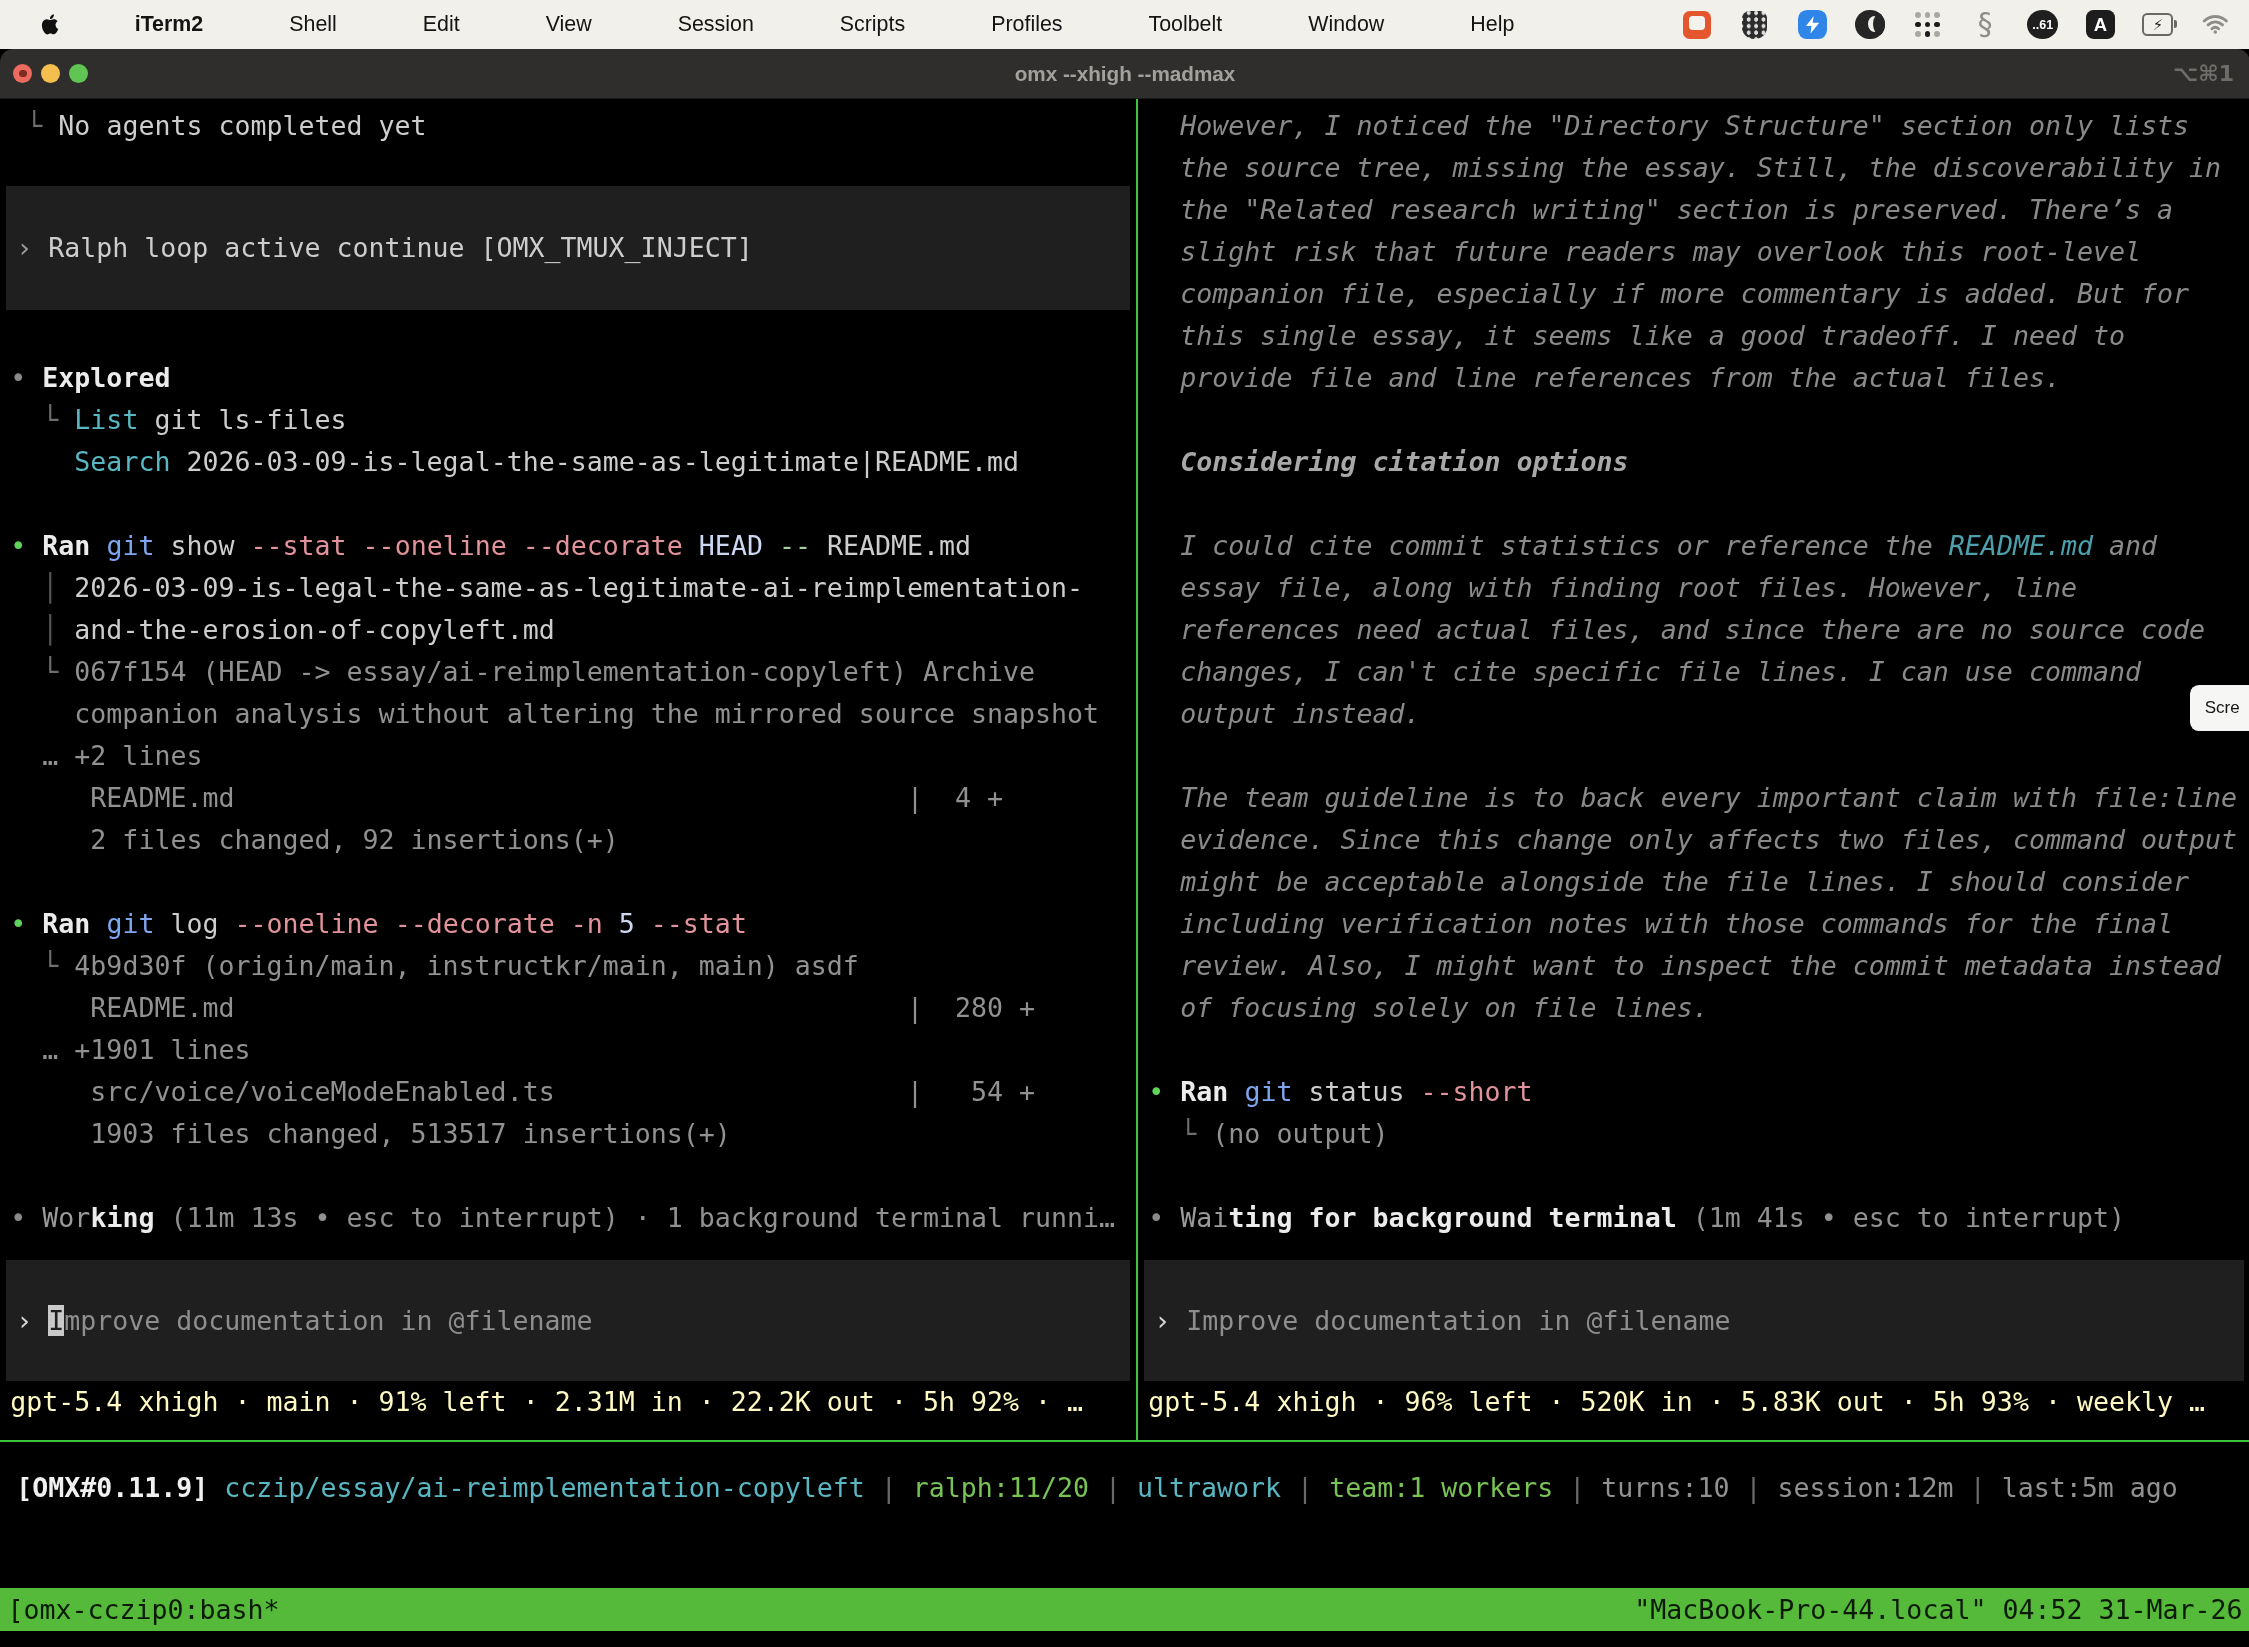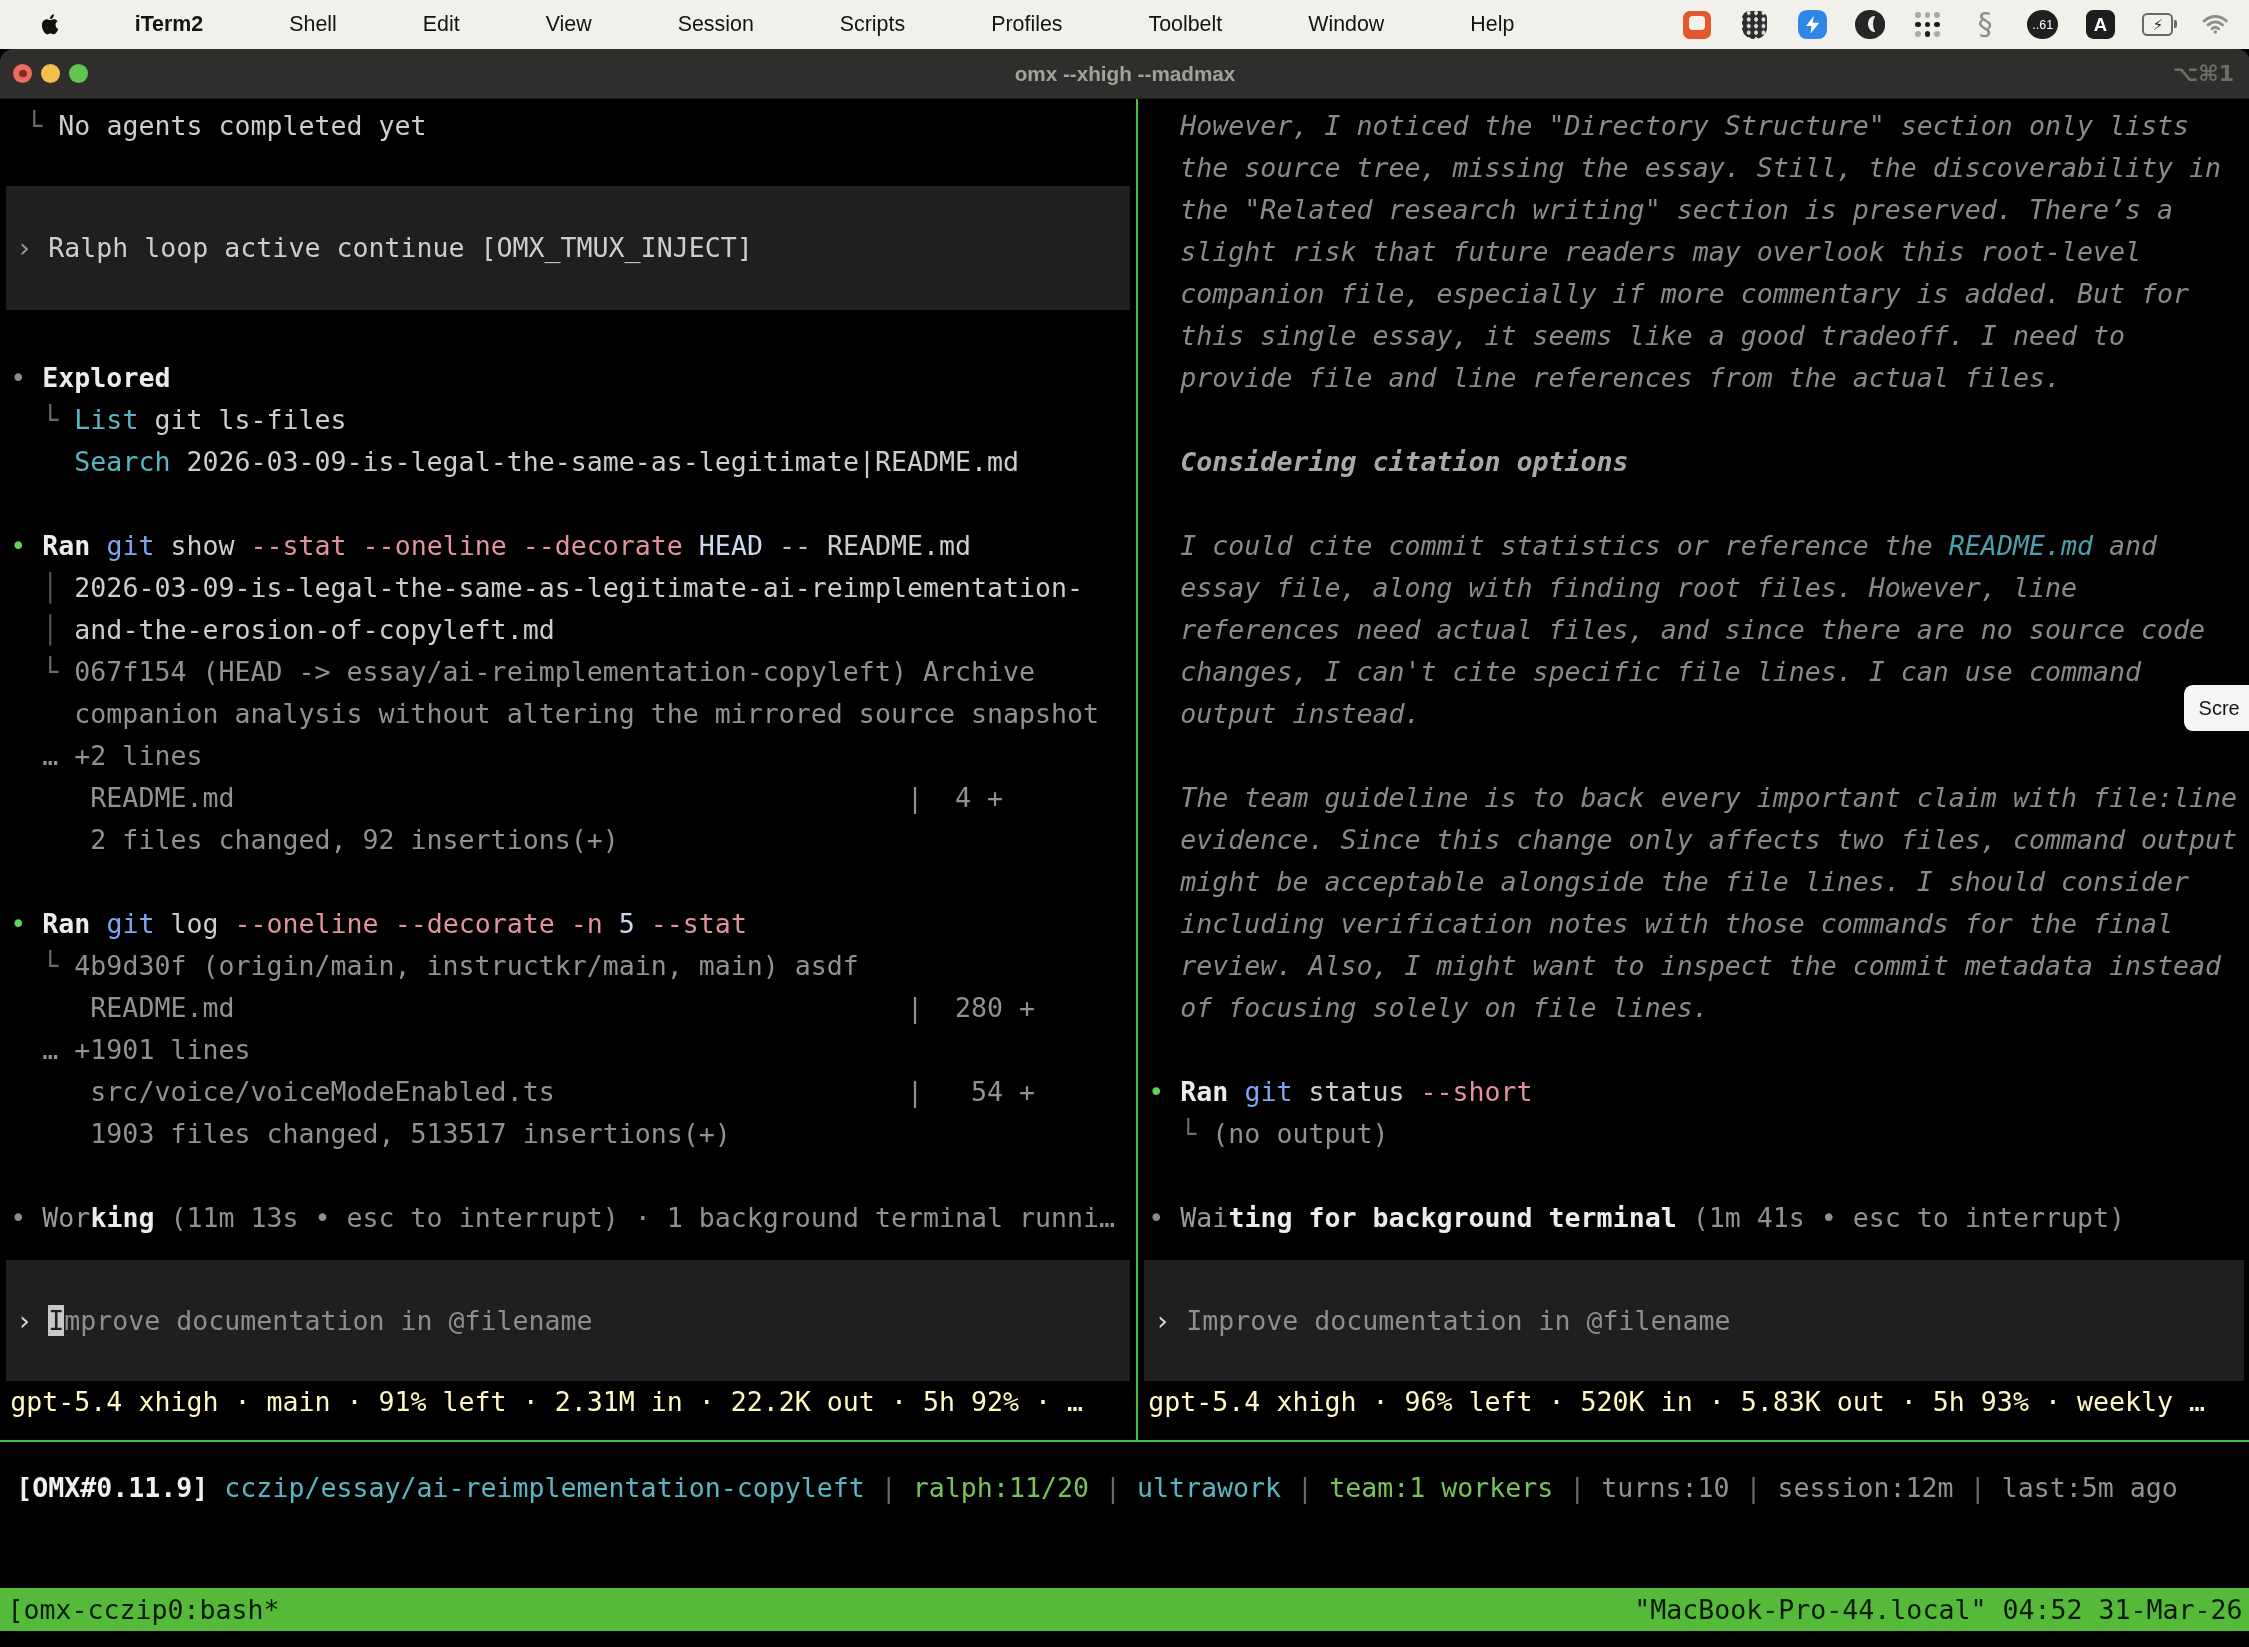--- a/index.html
+++ b/index.html
@@ -29,21 +29,21 @@
     background-size:7.4px 6.6px;background-position:3px 5.2px;}
   .ic-blue{width:29.5px;height:29.5px;border-radius:8.9px;background:#2f86e8;display:flex;align-items:center;justify-content:center;}
   .ic-cres{width:29.5px;height:29.5px;border-radius:50%;background:#262626;position:relative;overflow:hidden;}
   .ic-cres::before{content:"";position:absolute;right:3px;top:6.6px;width:13.3px;height:16px;border-radius:50%;background:#f1f0ea;}
   .ic-cres::after{content:"";position:absolute;right:-3px;top:3.7px;width:14.8px;height:22px;border-radius:50%;background:#262626;}
   .ic-dots{width:28px;height:28px;display:grid;grid-template-columns:repeat(3,1fr);align-items:center;justify-items:center;}
   .ic-dots i{width:5.9px;height:5.9px;border-radius:50%;background:#1c1c1c;display:block;}
   .ic-dots i.lt{background:#a9a8a2;}
   .ic-hook{font-family:"DejaVu Sans",sans-serif;font-size:29.5px;color:#8e8d88;line-height:1;}
   .ic-61{width:31px;height:29.5px;border-radius:50%;background:#1f1f1f;color:#fff;
-    font-family:"Liberation Sans",sans-serif;font-size:12.5px;font-weight:400;
+    font-family:"Liberation Sans",sans-serif;font-size:12.5px;font-weight:700;
     display:flex;align-items:center;justify-content:center;}
   .ic-a{width:29.5px;height:29.5px;border-radius:7.4px;background:#1d1d1d;color:#fff;
     font-family:"Liberation Sans",sans-serif;font-size:18.5px;font-weight:700;
     display:flex;align-items:center;justify-content:center;}
   .ic-batt{position:relative;width:37px;height:19px;border:2.2px solid #6a6963;border-radius:5.2px;
     display:flex;align-items:center;justify-content:center;color:#1c1c1c;font-size:14.8px;}
   .ic-batt::after{content:"";position:absolute;right:-5.9px;top:5.2px;width:3px;height:7.4px;background:#6a6963;border-radius:0 2.2px 2.2px 0;}
   
   .window{position:absolute;top:49px;left:0;right:0;bottom:0;background:#000;
     border-radius:13.3px 13.3px 0 0;overflow:hidden;}
@@ -100,21 +100,21 @@
     padding-left:5.9px;white-space:pre;}
   .s-wb{color:#f0f0f0;font-weight:700;}
   .s-grn{color:#79c356;}
   .s-pipe{color:#696969;}
   .tmuxbar{position:absolute;left:0;right:0;top:1489px;height:43px;background:#55ba3a;
     color:#0a1a05;display:flex;align-items:center;justify-content:space-between;
     padding:0 7.4px;box-sizing:border-box;white-space:pre;}
   
   .tooltip{position:absolute;right:0;top:685px;height:46px;background:#f6f6f4;color:#161616;
     border-radius:8.9px 0 0 8.9px;display:flex;align-items:center;padding:0 10.3px 0 14.8px;
-    font-family:"Liberation Sans",sans-serif;font-size:20px;box-shadow:0 1.5px 7.4px rgba(0,0,0,.5);}
+    font-family:"Liberation Sans",sans-serif;font-size:17px;box-shadow:0 1.5px 7.4px rgba(0,0,0,.5);}
 </style>
 </head>
 <body>
 
 <div class="menubar">
   <span class="apple">
     <svg width="17.7" height="20.7" viewBox="0 0 17 20">
         <path d="M13.9 10.6c0-2.4 2-3.6 2.1-3.7-1.1-1.7-2.9-1.9-3.5-1.9-1.5-.2-2.9.9-3.7.9-.8 0-1.9-.9-3.2-.85-1.6.02-3.1 1-4 2.4-1.7 3-.4 7.4 1.2 9.8.8 1.2 1.8 2.5 3.1 2.45 1.2-.05 1.7-.8 3.2-.8 1.5 0 1.9.8 3.2.77 1.3-.02 2.2-1.2 3-2.4.9-1.4 1.3-2.7 1.3-2.8-.03-.01-2.5-1-2.5-3.9zM11.5 3.3c.7-.8 1.1-1.9 1-3-1 .04-2.1.65-2.8 1.5-.6.7-1.2 1.9-1 3 1.05.1 2.1-.55 2.8-1.5z"></path>
       </svg>
   </span>

